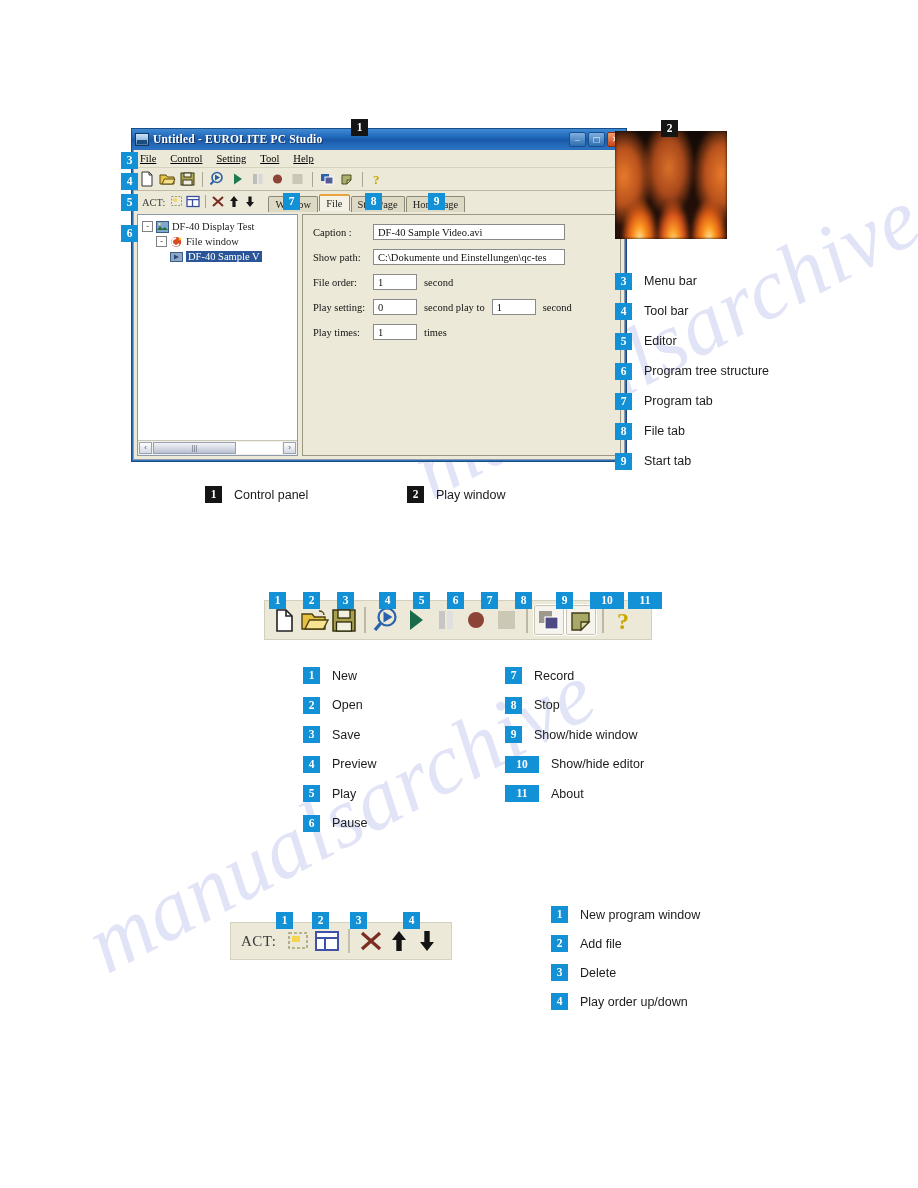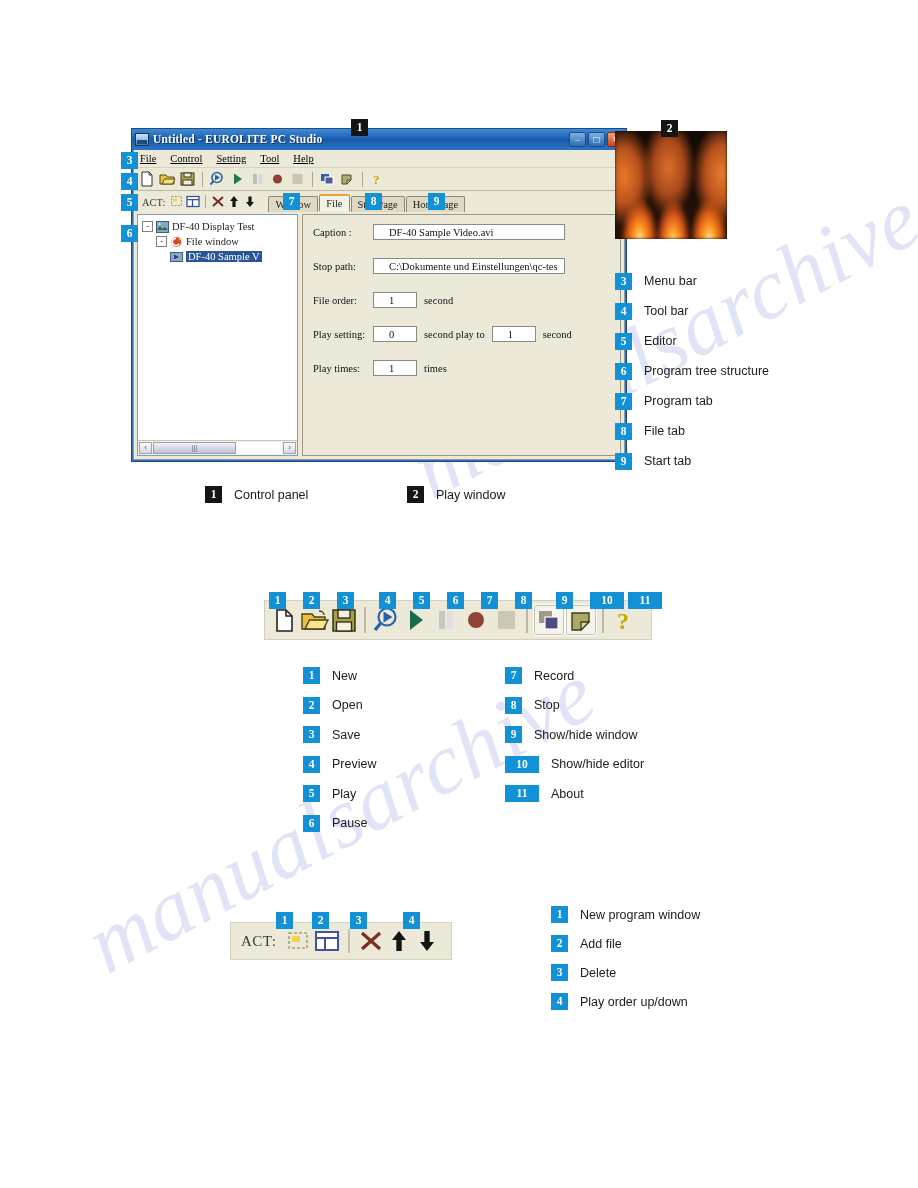--- a/index.html
+++ b/index.html
@@ -304,34 +304,34 @@
     flex: 1;
     background: #ece9d8;
     border: 1px solid #9b9785;
     box-sizing: border-box;
     padding: 9px 10px 0 10px;
     position: relative;
   }
   .frow {
     display: flex;
     align-items: center;
-    margin-bottom: 18px;
+    margin-bottom: 9px;
     font-size: 10.5px;
     font-family: "Liberation Serif", serif;
     color: #111;
   }
   .flab { width: 60px; flex: none; white-space: nowrap; }
   .finput {
     border: 1px solid #8a8a8a;
     background: #ffffff;
     height: 16px;
     line-height: 16px;
     font-size: 10.5px;
     font-family: "Liberation Serif", serif;
-    padding: 0 15px;
+    padding: 0 4px;
     box-sizing: border-box;
     color: #111;
     overflow: hidden;
     white-space: nowrap;
   }
   .fin-wide { width: 192px; }
   .fin-small { width: 44px; }
   .funit { margin-left: 7px; white-space: nowrap; }
 
   
@@ -641,21 +641,21 @@
           <div class="hs-btn">›</div>
         </div>
       </div>
 
       <div class="editor-panel">
         <div class="frow">
           <span class="flab">Caption :</span>
           <span class="finput fin-wide">DF-40 Sample Video.avi</span>
         </div>
         <div class="frow">
-          <span class="flab">Stop path:</span>
+          <span class="flab">Show path:</span>
           <span class="finput fin-wide">C:\Dokumente und Einstellungen\qc-tes</span>
         </div>
         <div class="frow">
           <span class="flab">File order:</span>
           <span class="finput fin-small">1</span>
           <span class="funit">second</span>
         </div>
         <div class="frow">
           <span class="flab">Play setting:</span>
           <span class="finput fin-small">0</span>

